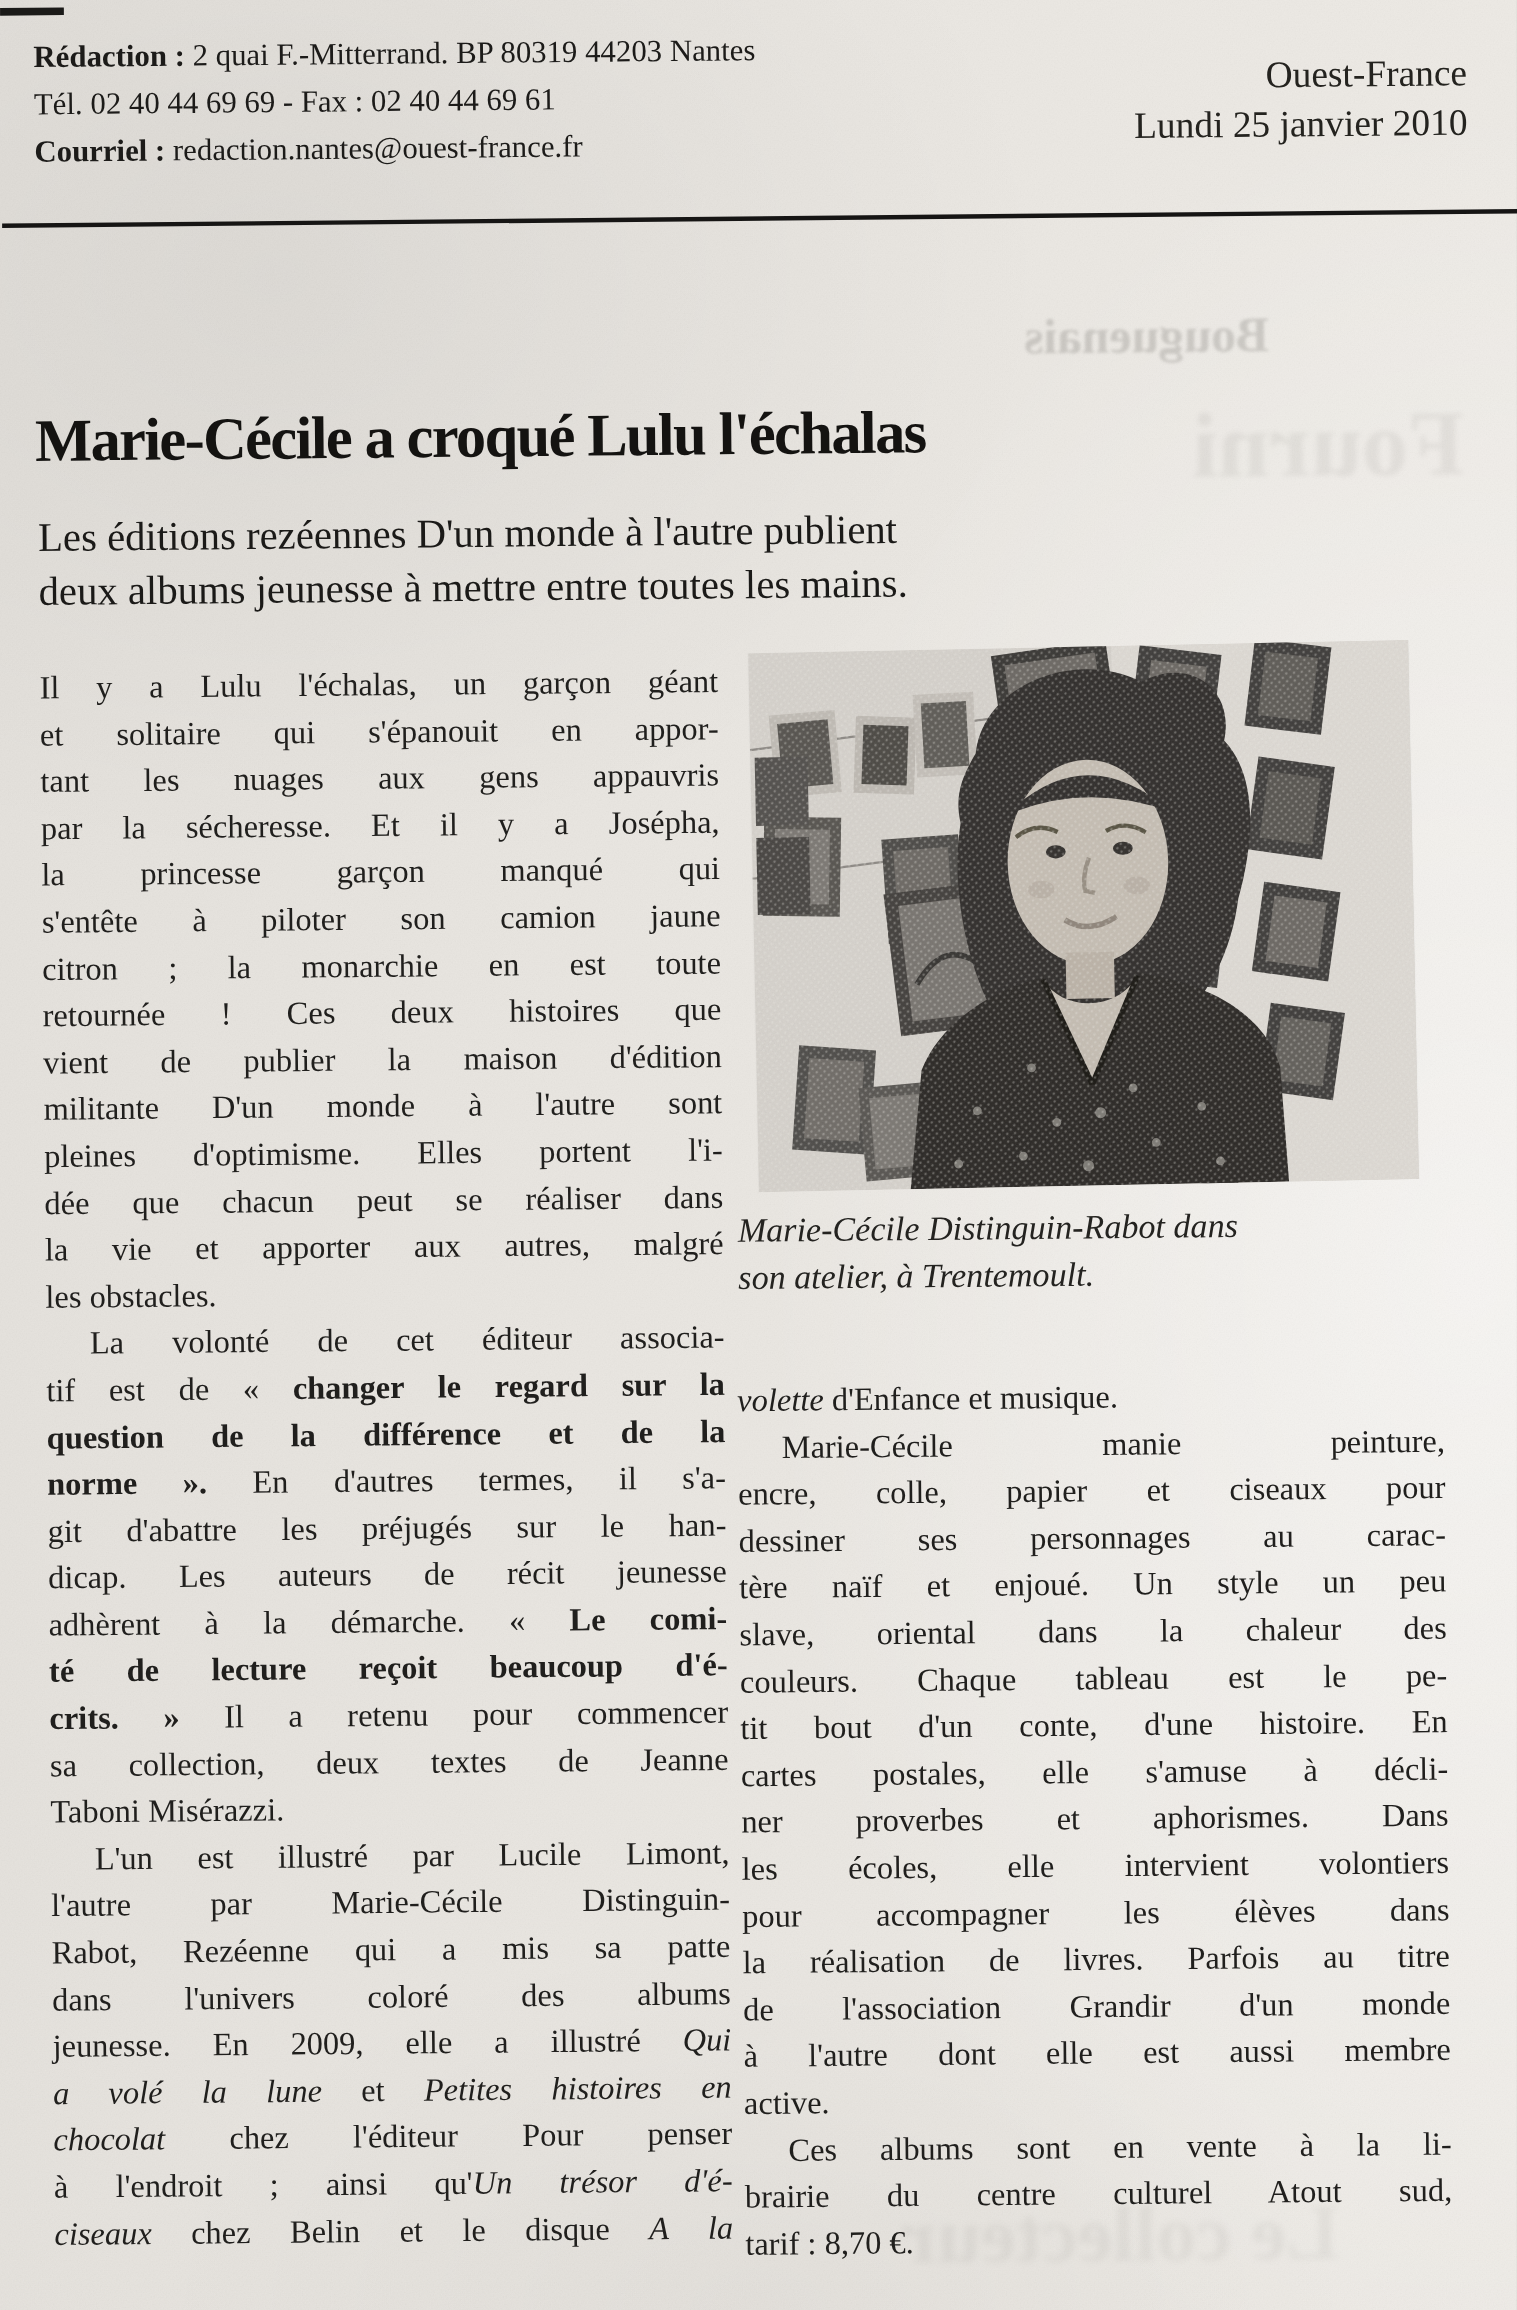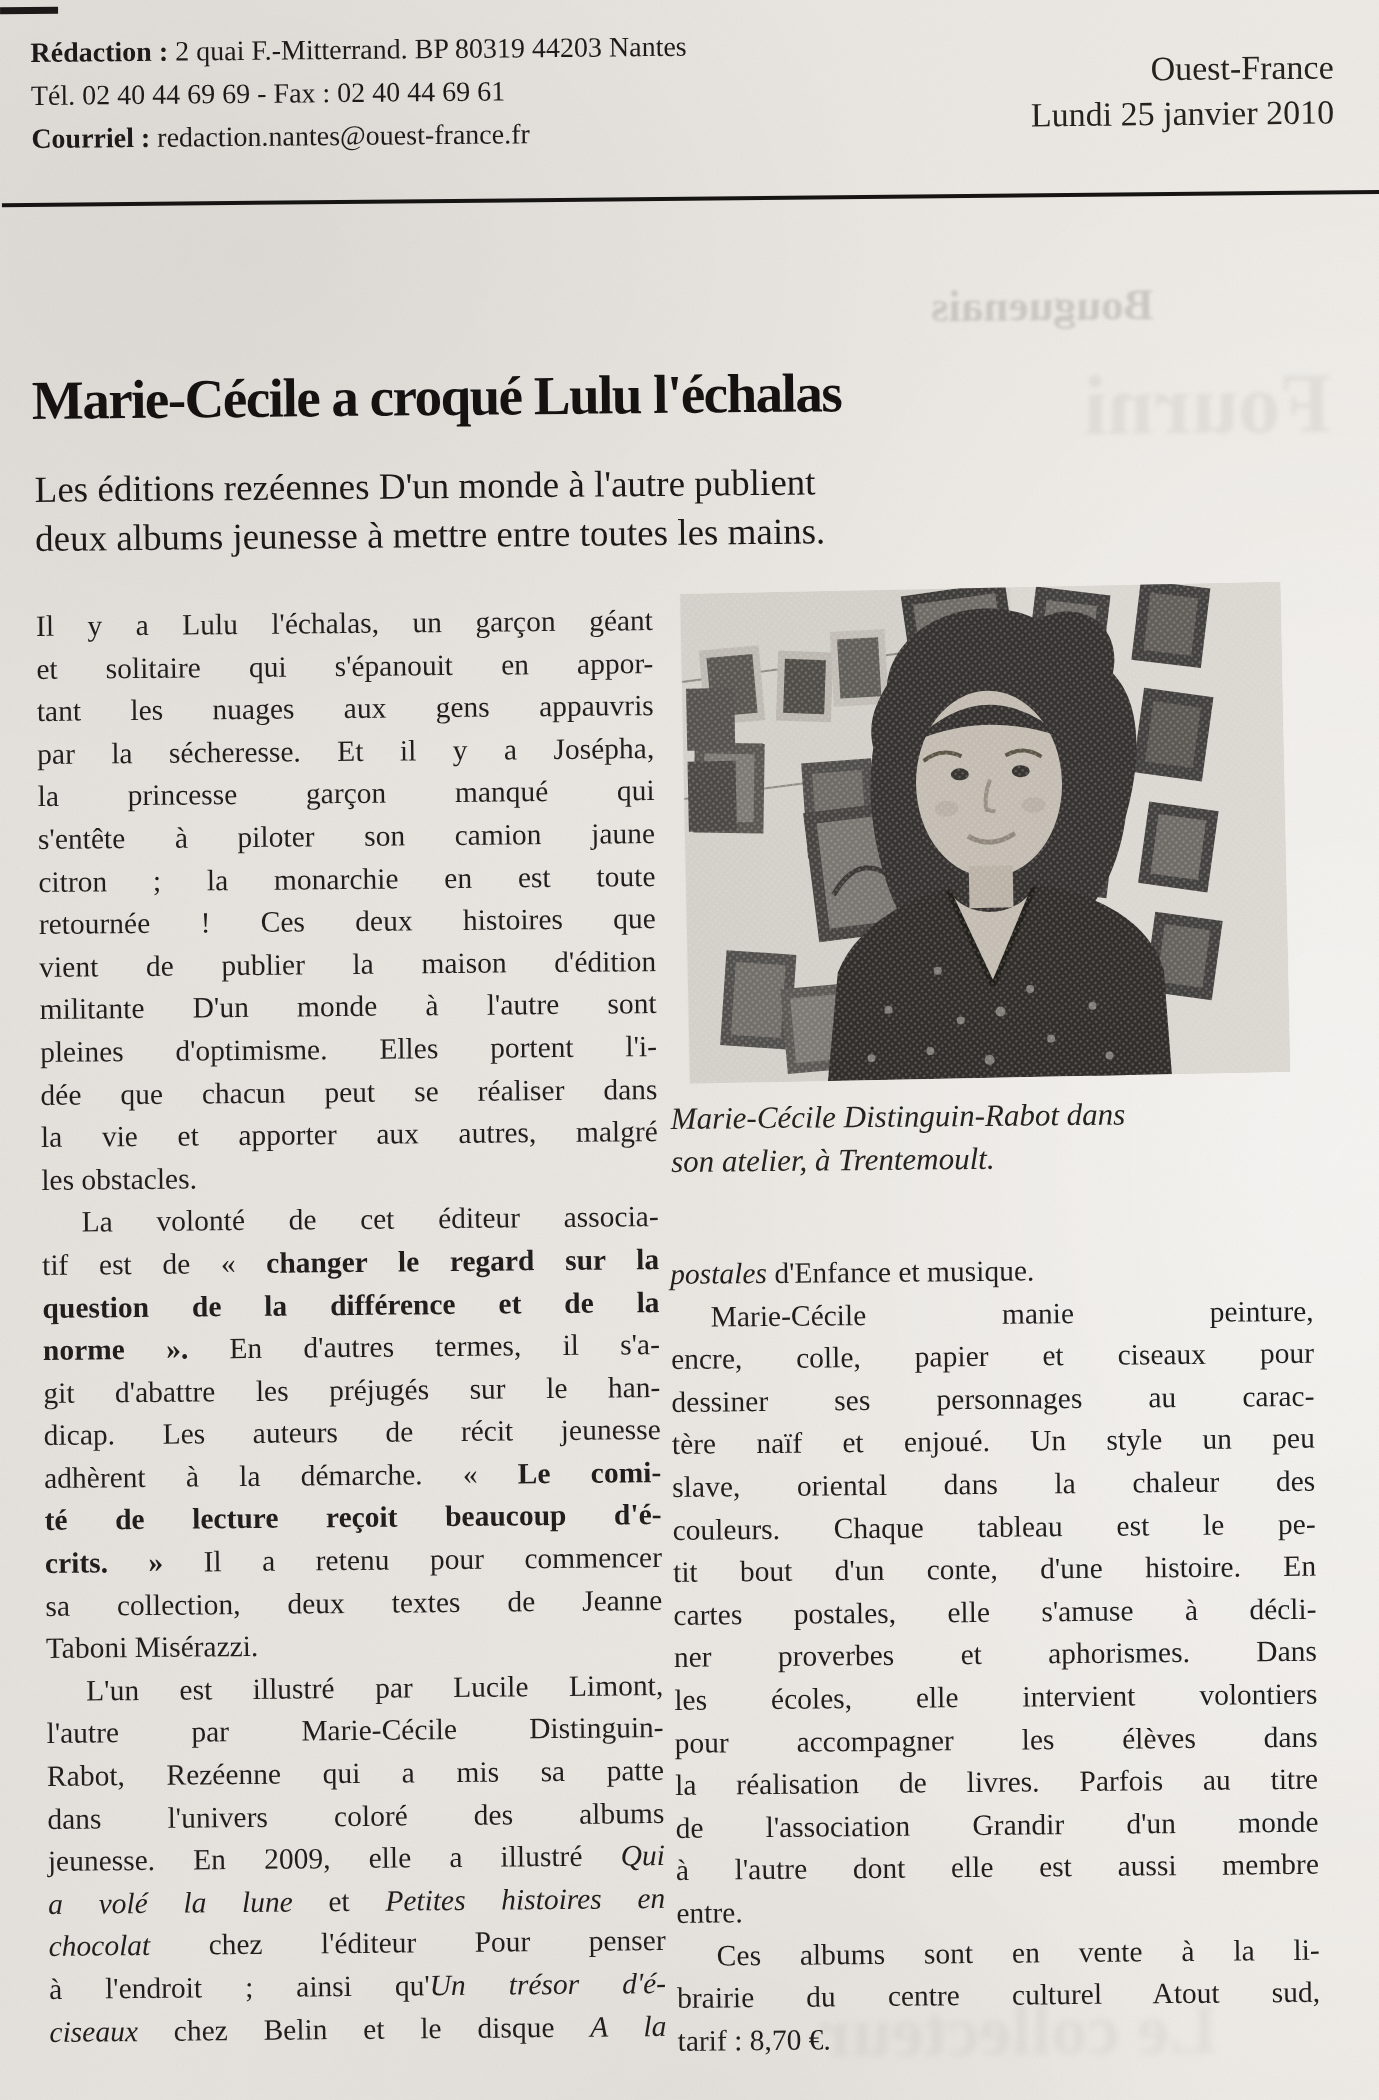--- a/index.html
+++ b/index.html
@@ -111,36 +111,36 @@
         <div class="line"><span>l'autre par Marie-Cécile Distinguin-</span></div>
         <div class="line"><span>Rabot, Rezéenne qui a mis sa patte</span></div>
         <div class="line"><span>dans l'univers coloré des albums</span></div>
         <div class="line"><span>jeunesse. En 2009, elle a illustré </span><span class="i">Qui</span></div>
         <div class="line"><span class="i">a volé la lune</span><span> et </span><span class="i">Petites histoires en</span></div>
         <div class="line"><span class="i">chocolat</span><span> chez l'éditeur Pour penser</span></div>
         <div class="line"><span>à l'endroit ; ainsi qu'</span><span class="i">Un trésor d'é-</span></div>
         <div class="line"><span class="i">ciseaux</span><span> chez Belin et le disque </span><span class="i">A la</span></div>
       </div>
     <div class="col col-right" id="right-col">
-        <div class="line last"><span class="i">postales</span><span> d'Enfance et musique.</span></div>
+        <div class="line last"><span class="i">volette</span><span> d'Enfance et musique.</span></div>
         <div class="line indent"><span>Marie-Cécile manie peinture,</span></div>
         <div class="line"><span>encre, colle, papier et ciseaux pour</span></div>
         <div class="line"><span>dessiner ses personnages au carac-</span></div>
         <div class="line"><span>tère naïf et enjoué. Un style un peu</span></div>
         <div class="line"><span>slave, oriental dans la chaleur des</span></div>
         <div class="line"><span>couleurs. Chaque tableau est le pe-</span></div>
         <div class="line"><span>tit bout d'un conte, d'une histoire. En</span></div>
         <div class="line"><span>cartes postales, elle s'amuse à décli-</span></div>
         <div class="line"><span>ner proverbes et aphorismes. Dans</span></div>
         <div class="line"><span>les écoles, elle intervient volontiers</span></div>
         <div class="line"><span>pour accompagner les élèves dans</span></div>
         <div class="line"><span>la réalisation de livres. Parfois au titre</span></div>
         <div class="line"><span>de l'association Grandir d'un monde</span></div>
         <div class="line"><span>à l'autre dont elle est aussi membre</span></div>
-        <div class="line last"><span>entre.</span></div>
+        <div class="line last"><span>active.</span></div>
         <div class="line indent"><span>Ces albums sont en vente à la li-</span></div>
         <div class="line"><span>brairie du centre culturel Atout sud,</span></div>
         <div class="line last"><span>tarif : 8,70 €.</span></div>
       </div>
 
     <div class="photo">
       <svg viewBox="0 0 600 490" xmlns="http://www.w3.org/2000/svg">
         <defs>
           <pattern id="ht" width="5" height="5" patternUnits="userSpaceOnUse" patternTransform="rotate(40)">
             <circle cx="2.5" cy="2.5" r="1.15" fill="#eceae4"></circle>

